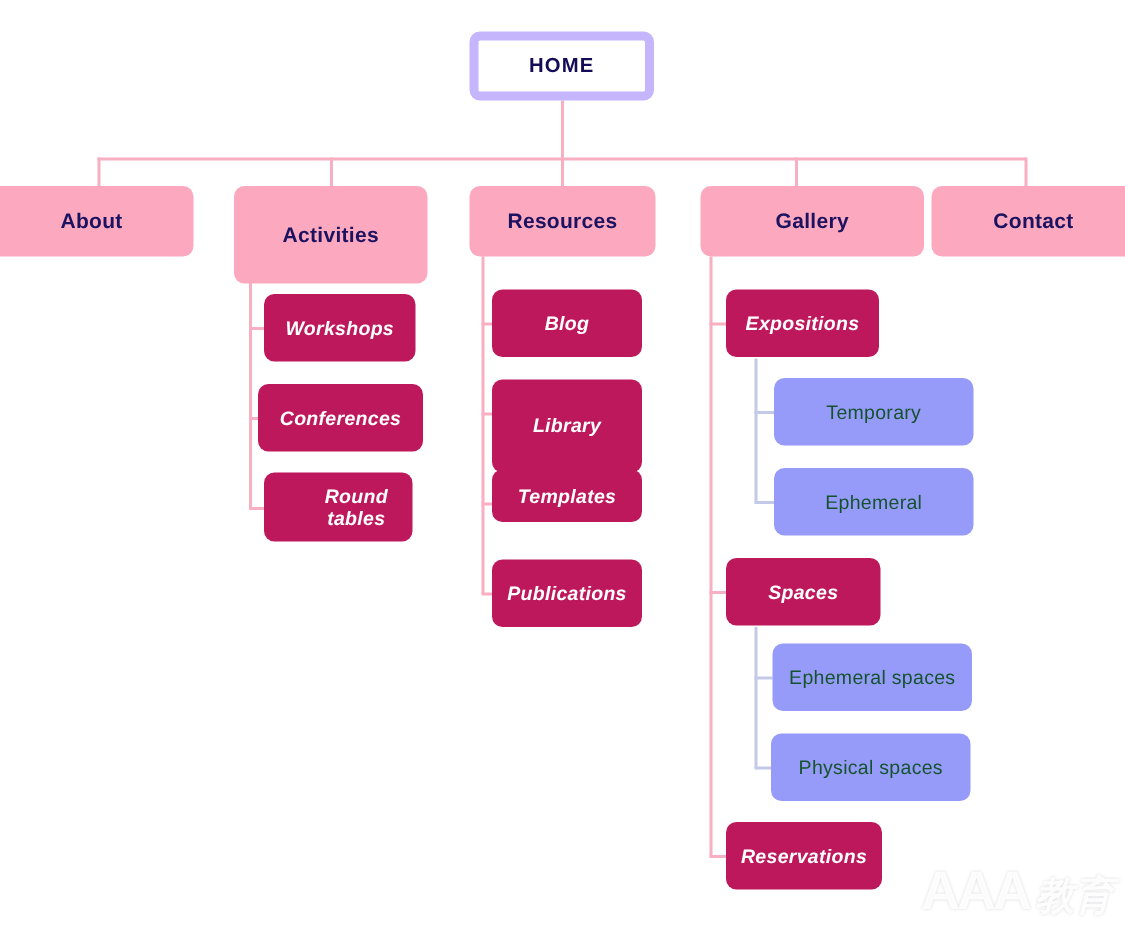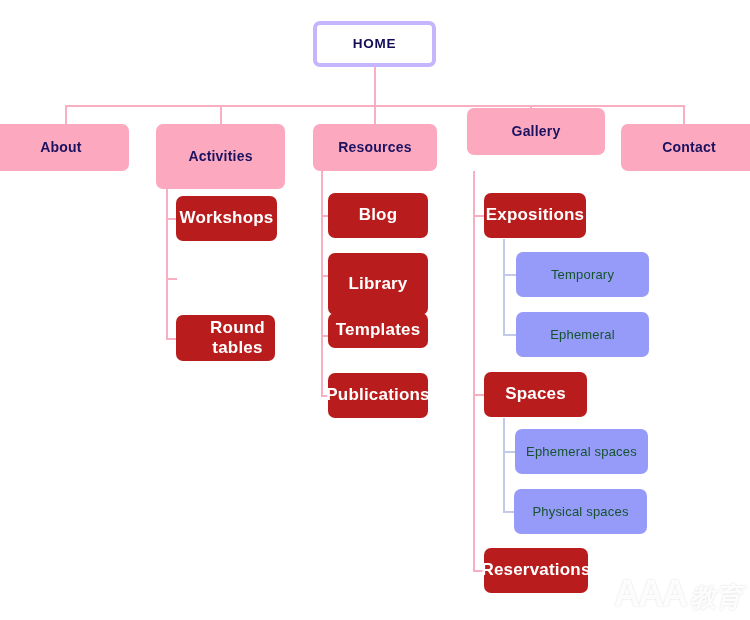--- a/index.html
+++ b/index.html
@@ -36,44 +36,45 @@
     justify-content: center;
     text-align: center;
     border-radius: 6px;
     line-height: 1.18;
     letter-spacing: .2px;
   }
 
   
   .node.root {
     background: #ffffff;
-    border: 4px solid #c4b5fd;
+    border: 6px solid #c4b5fd;
     color: #130C57;
     font-size: 13.5px;
     font-weight: 600;
     border-radius: 7px;
     letter-spacing: .8px;
   }
 
   
   .node.lvl1 {
     background: #FCA8BF;
     color: #1B1260;
     font-size: 14px;
     font-weight: 700;
     border-radius: 7px;
   }
 
   
   .node.lvl2 {
-    background: #b91c1c;
+    background: #be185d;
     color: #ffffff;
-    font-size: 17px;
+    font-size: 13px;
     font-weight: 600;
     border-radius: 7px;
+    font-style: italic;
   }
 
   
   .node.lvl3 {
     background: #969BF9;
     color: #14532d;
     font-size: 13px;
     font-weight: 500;
     border-radius: 7px;
   }
@@ -144,24 +145,25 @@
 
   <div class="line lvl3" style="left:503px; top:418px; width:1.6px; height:94px;"></div>
   <div class="line lvl3" style="left:503px; top:451px; width:12px; height:1.6px;"></div>
   <div class="line lvl3" style="left:503px; top:511px; width:12px; height:1.6px;"></div>
 
   <div class="node root" style="left:313px; top:21px; width:123px; height:46px;">HOME</div>
 
   <div class="node lvl1" style="left:-7px; top:124px; width:136px; height:47px;">About</div>
   <div class="node lvl1" style="left:156px; top:124px; width:129px; height:65px;">Activities</div>
   <div class="node lvl1" style="left:313px; top:124px; width:124px; height:47px;">Resources</div>
-  <div class="node lvl1" style="left:467px; top:108px; width:138px; height:47px;text-align:center;">Gallery</div>
+  <div class="node lvl1" style="left:467px; top:124px; width:149px; height:47px;text-align:center;">Gallery</div>
   <div class="node lvl1" style="left:621px; top:124px; width:136px; height:47px;">Contact</div>
 
   <div class="node lvl2" style="left:176px; top:196px; width:101px; height:45px;">Workshops</div>
+  <div class="node lvl2" style="left:172px; top:256px; width:110px; height:45px;">Conferences</div>
   <div class="node lvl2 wrap" style="left:176px; top:315px; width:99px; height:46px; white-space:pre-line;padding-left:24px;">Round
 tables</div>
 
   <div class="node lvl2" style="left:328px; top:193px; width:100px; height:45px;">Blog</div>
   <div class="node lvl2" style="left:328px; top:253px; width:100px; height:62px;">Library</div>
   <div class="node lvl2" style="left:328px; top:313px; width:100px; height:35px;">Templates</div>
   <div class="node lvl2" style="left:328px; top:373px; width:100px; height:45px;">Publications</div>
 
   <div class="node lvl2" style="left:484px; top:193px; width:102px; height:45px;">Expositions</div>
   <div class="node lvl2" style="left:484px; top:372px; width:103px; height:45px;">Spaces</div>

